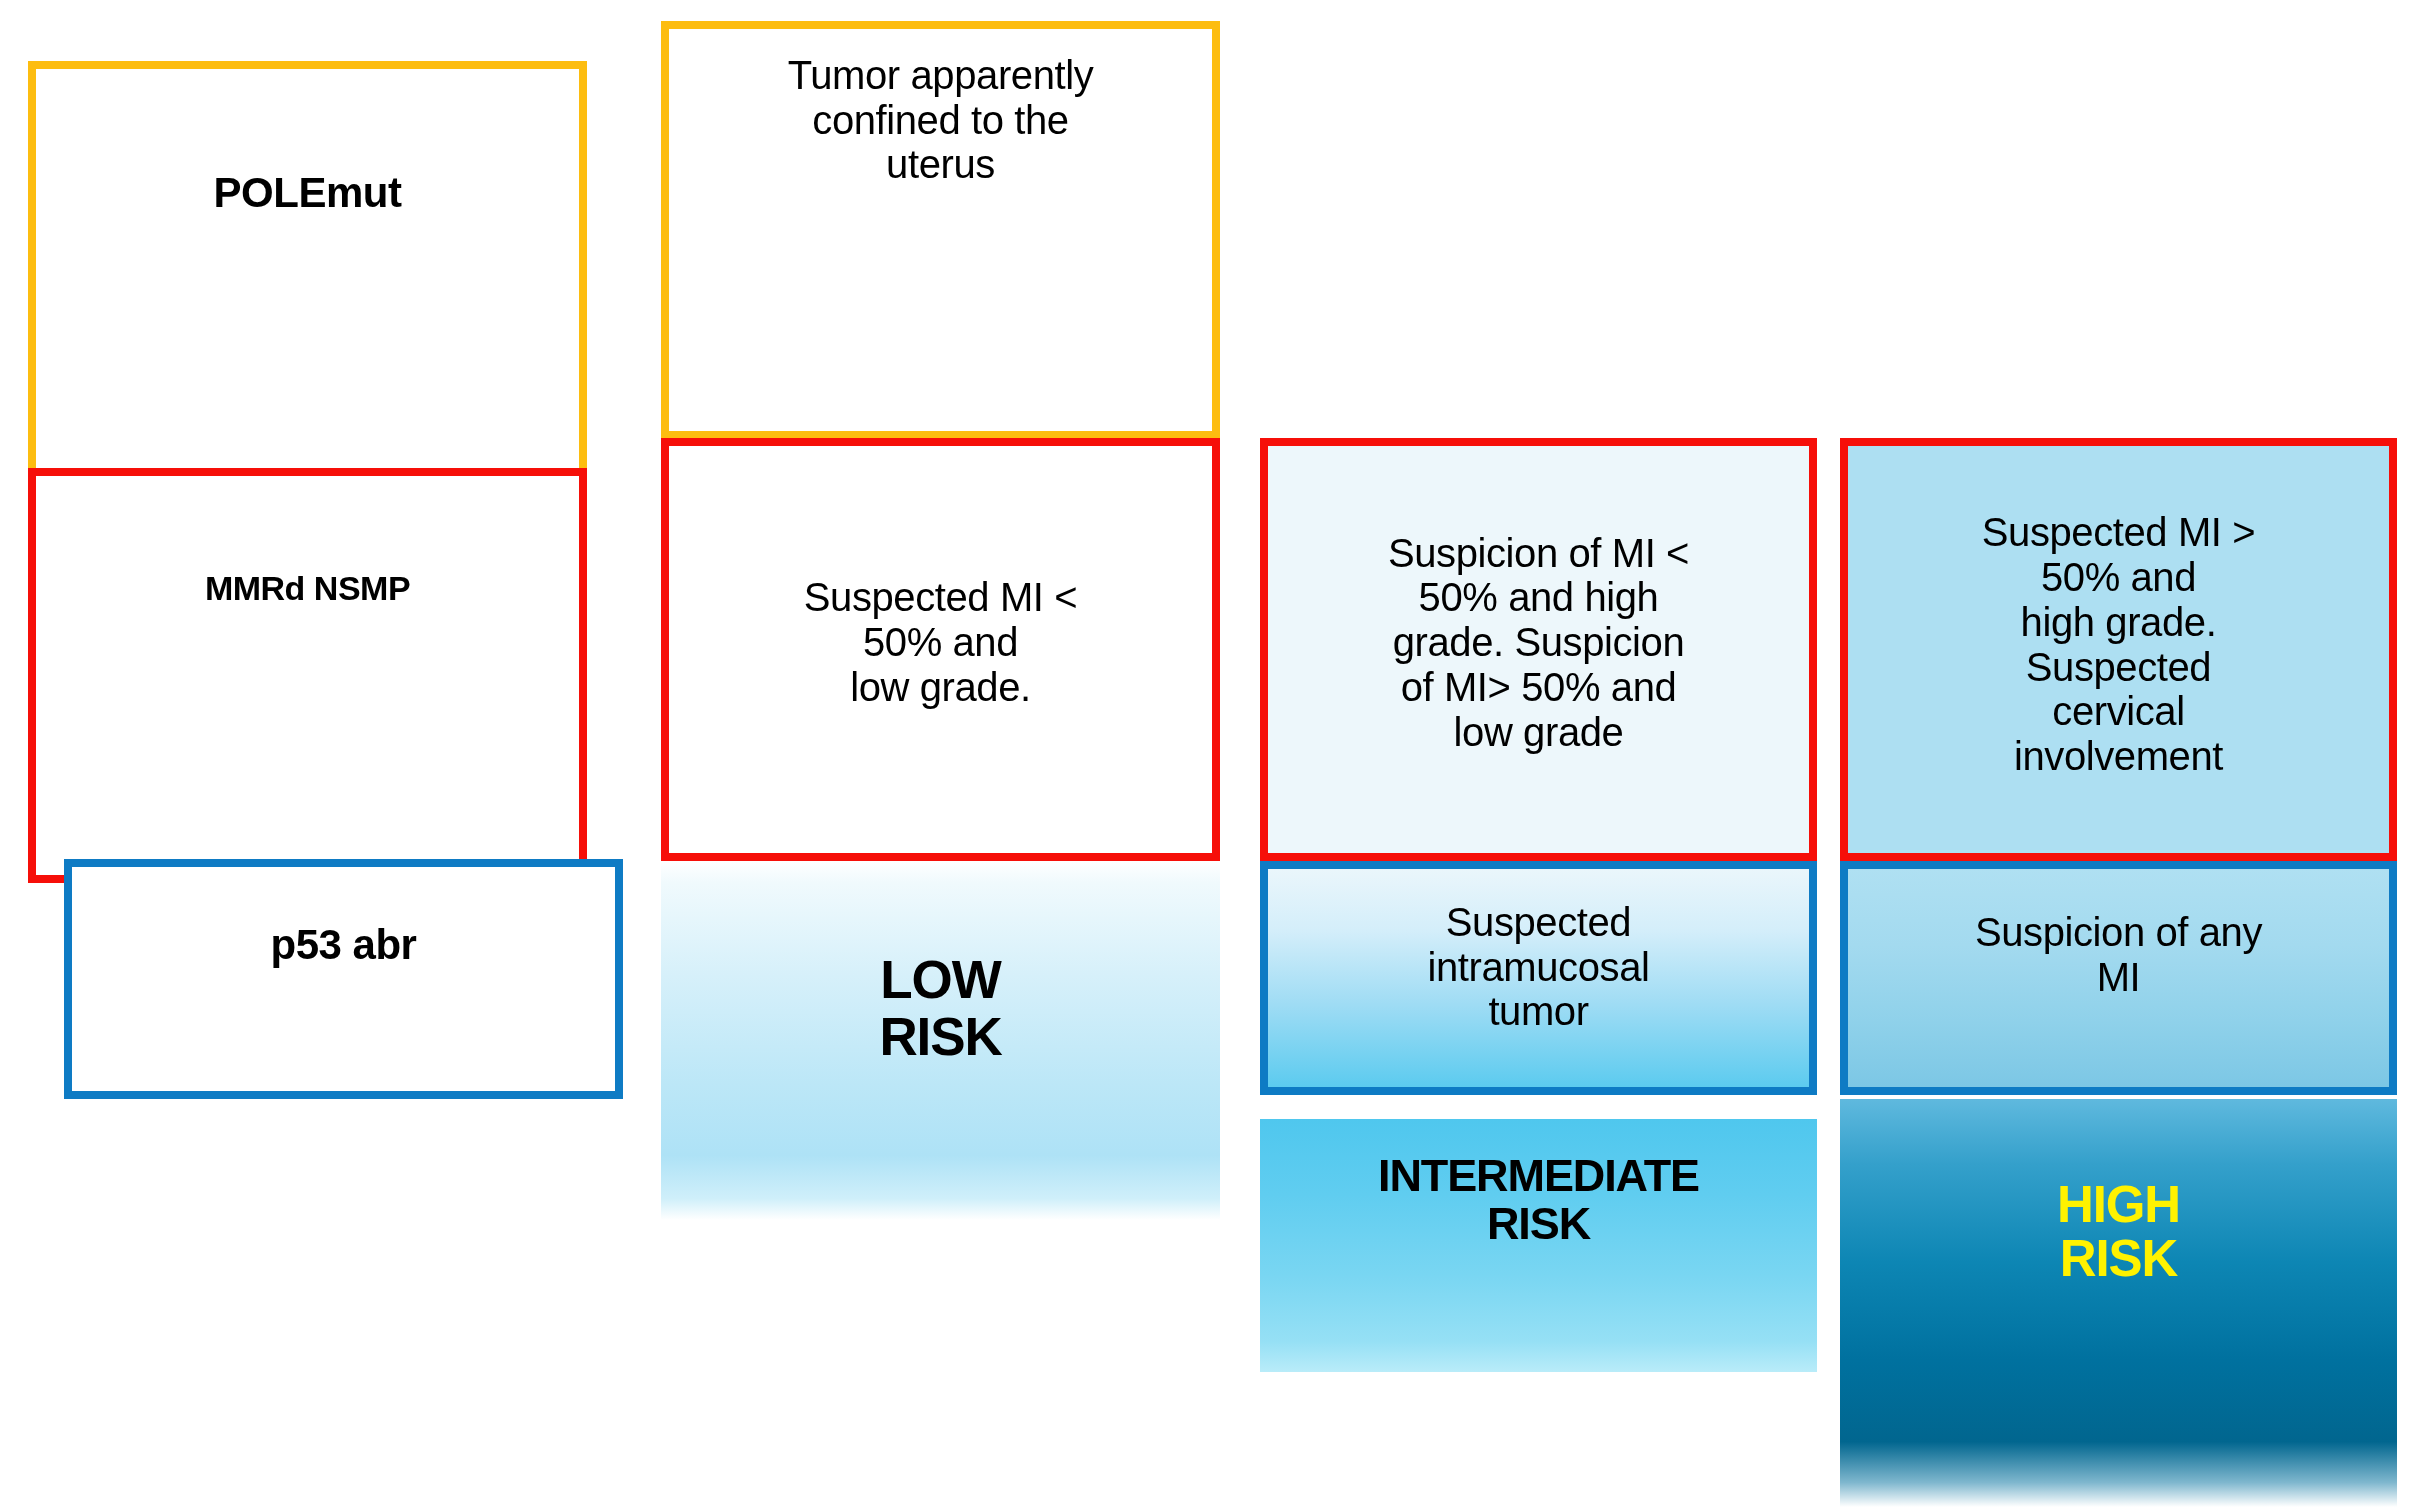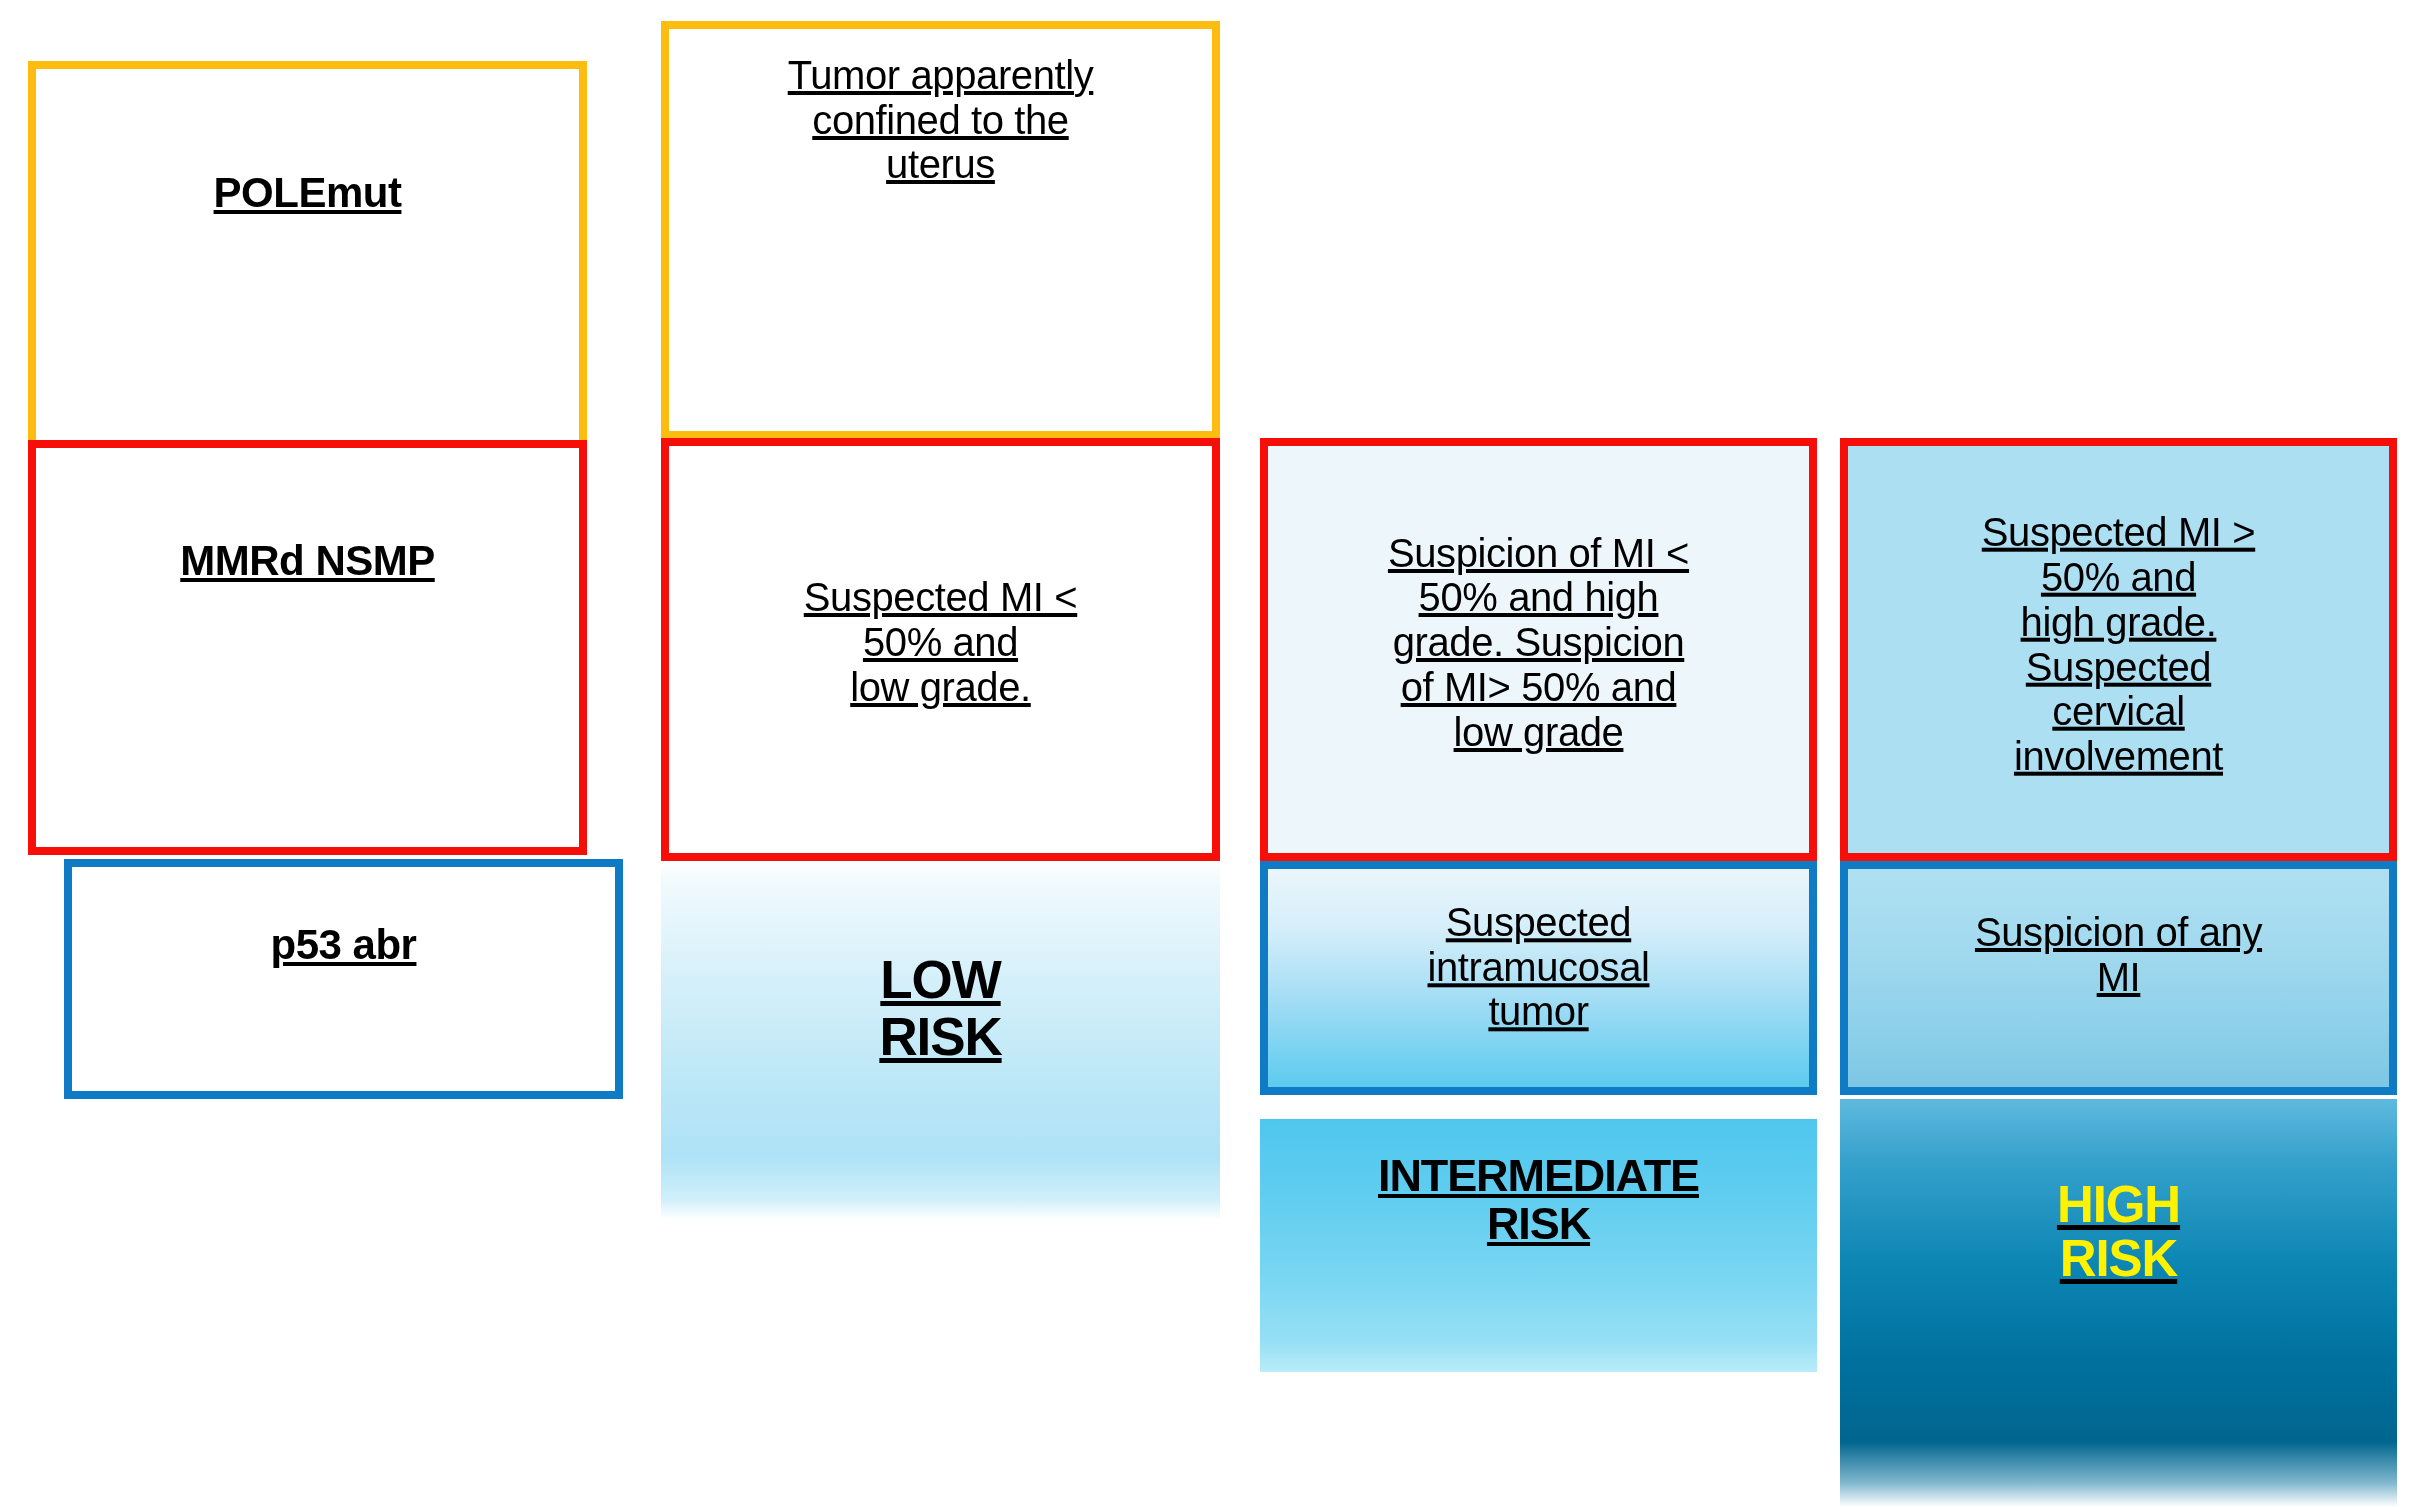--- a/index.html
+++ b/index.html
@@ -24,21 +24,20 @@
   }
 
   .box {
     position: absolute;
     box-sizing: border-box;
     display: flex;
     align-items: center;
     justify-content: flex-start;
     text-align: center;
     color: #000000;
-    text-decoration: underline;
   }
 
   .box .txt {
     display: block;
     width: 100%;
     white-space: pre-line;
     line-height: 1.12;
   }
 
   
@@ -111,22 +110,22 @@
   }
   .yellow-text { color: #FFF200; }
 
   
   #c1-polemut {
     left: 28px;  top: 21px;   width: 559px;  height: 423px;
     font-size: 42px;
     margin-top: 40px;
   }
   #c1-mmrd {
-    left: 28px;  top: 440px;  width: 559px;  height: 415px;
-    font-size: 42px;
+    left: 28px;  top: 468px;  width: 559px;  height: 415px;
+    font-size: 34px;
   }
   #c1-p53 {
     left: 28px;  top: 859px;  width: 559px;  height: 240px;
     font-size: 42px;
     margin-left: 36px;
   }
   #c1-polemut .txt { transform: translateY(-80px); }
   #c1-mmrd .txt    { transform: translateY(-87px); }
   #c1-p53 .txt     { transform: translateY(-34px); }
 

